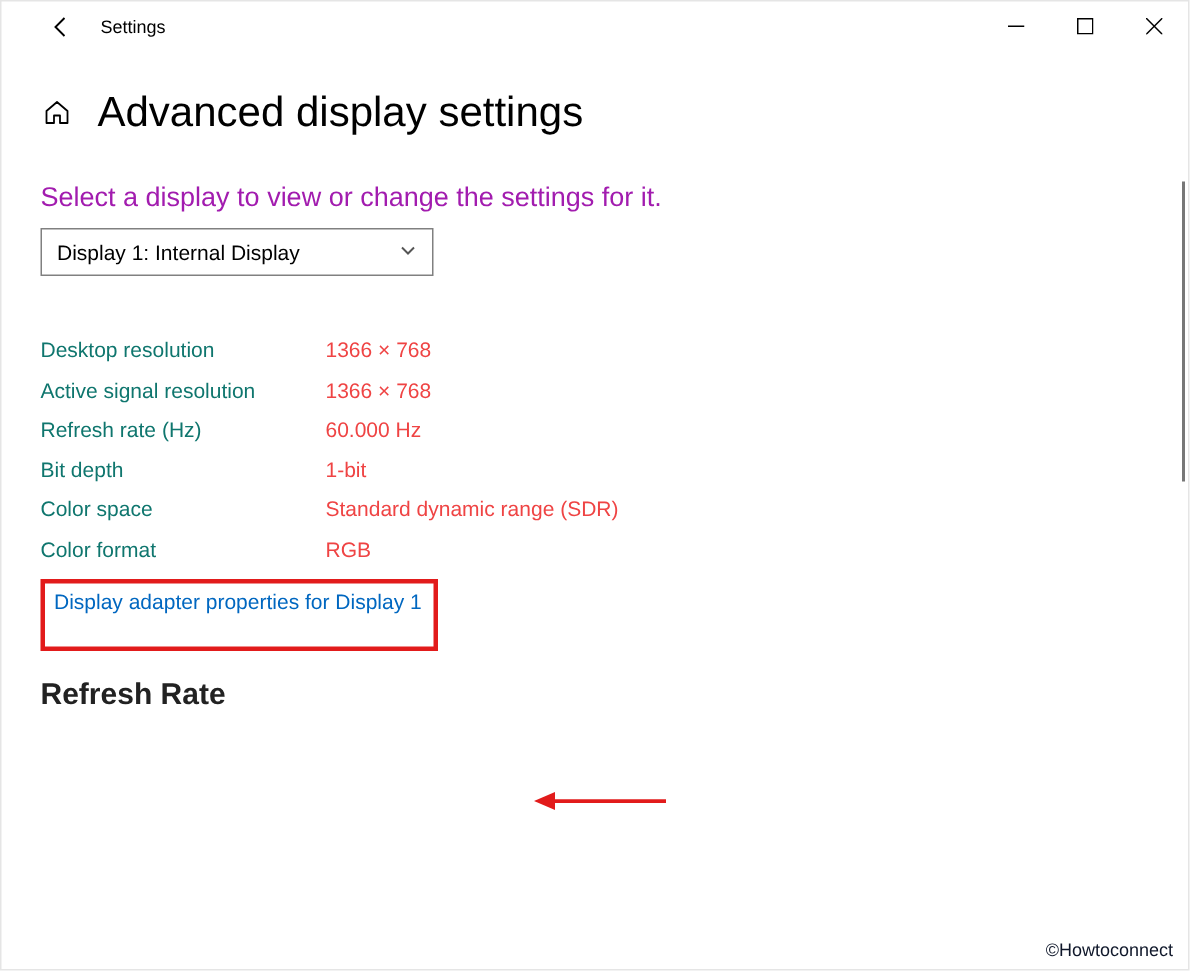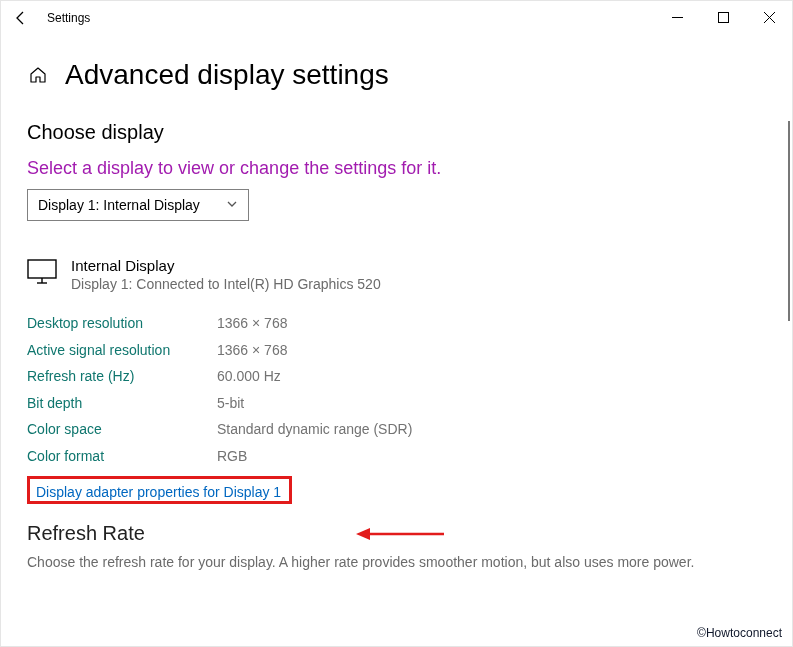--- a/index.html
+++ b/index.html
@@ -10,21 +10,21 @@
     width: 793px;
     height: 647px;
     position: relative;
     overflow: hidden;
     border: 1px solid #e5e5e5;
   }
   .titlebar {
     display: flex;
     align-items: center;
     height: 34px;
-    padding-left: 8px;
+    padding-left: 28px;
   }
   .titlebar .back-btn {
     width: 24px; height: 24px;
     display:flex; align-items:center; justify-content:center;
     cursor:pointer;
   }
   .titlebar .title {
     font-size: 12px;
     margin-left: 14px;
     color:#000;
@@ -59,21 +59,21 @@
     font-size: 20px;
     font-weight: 400;
     margin-bottom: 14px;
   }
   .helper-text {
     font-size: 18px;
     color:#a21caf;
     margin-bottom: 10px;
   }
   .select-box {
-    width: 222px;
+    width: 262px;
     height: 32px;
     border:1px solid #808080;
     background:#fff;
     display:flex;
     align-items:center;
     justify-content:space-between;
     padding: 0 10px;
     font-size:14px;
     cursor:pointer;
     margin-bottom: 36px;
@@ -92,41 +92,41 @@
     margin-top:2px;
   }
   .di-name { font-size:15px; }
   .di-sub { font-size:14px; color:#6b6b6b; margin-top:2px;}
   .spec-row {
     display:flex;
     font-size:14px;
     line-height: 1.9;
   }
   .spec-label { width:190px; color:#0f766e;}
-  .spec-value { color:#737373;text-align:center;}
+  .spec-value { color:#ef4444;text-align:center;}
   .link-box {
     border: 3px solid #e21b1b;
-    padding: 4px 8px 0 6px;
+    padding: 4px 8px 20px 6px;
     margin-top: 6px;
     display:inline-block;
   }
   .link-box a {
     color:#0067c0;
     font-size:14px;
     text-decoration:none;
     cursor:pointer;
   }
   .arrow-annot {
     position:absolute;
     left: 355px;
     top: 524px;
   }
   .refresh-heading {
     font-size:20px;
-    font-weight:400;
+    font-weight:700;
     margin-top: 18px;
     margin-bottom: 8px;
     color:#222;
   }
   .refresh-desc {
     font-size:14px;
     color:#6b6b6b;
     line-height:1.4;
   }
   .watermark {
@@ -180,80 +180,65 @@
 
   <div class="page-header">
     <div class="home-icon">
       <svg width="20" height="20" viewBox="0 0 20 20">
           <path d="M3 9 L10 3 L17 9 L17 17 L12 17 L12 12 L8 12 L8 17 L3 17 Z" stroke="#000" stroke-width="1.2" fill="none" stroke-linejoin="round"></path>
         </svg>
     </div>
     <h1 class="page-title">Advanced display settings</h1>
   </div>
 
-  <h2 class="section-heading">Choose display</h2>
   <div class="helper-text">Select a display to view or change the settings for it.</div>
 
   <div class="select-box">
     <span>Display 1: Internal Display</span>
     <span class="chev">
       <svg width="12" height="12" viewBox="0 0 12 12">
           <path d="M2 4 L6 8 L10 4" stroke="#555" stroke-width="1.3" fill="none"></path>
         </svg>
     </span>
   </div>
 
 
-  <div class="display-info-block">
-    <div class="monitor-icon">
-      <svg width="30" height="26" viewBox="0 0 30 26">
-          <rect x="1" y="1" width="28" height="18" stroke="#000" stroke-width="1.4" fill="none"></rect>
-          <line x1="10" y1="24" x2="20" y2="24" stroke="#000" stroke-width="1.4"></line>
-          <line x1="15" y1="19" x2="15" y2="24" stroke="#000" stroke-width="1.4"></line>
-        </svg>
-    </div>
-    <div>
-      <div class="di-name">Internal Display</div>
-      <div class="di-sub">Display 1: Connected to Intel(R) HD Graphics 520</div>
-    </div>
-  </div>
 
   <div id="spec-rows">
       <div class="spec-row">
         <div class="spec-label">Desktop resolution</div>
         <div class="spec-value">1366 × 768</div>
       </div>
       <div class="spec-row">
         <div class="spec-label">Active signal resolution</div>
         <div class="spec-value">1366 × 768</div>
       </div>
       <div class="spec-row">
         <div class="spec-label">Refresh rate (Hz)</div>
         <div class="spec-value">60.000 Hz</div>
       </div>
       <div class="spec-row">
         <div class="spec-label">Bit depth</div>
-        <div class="spec-value">5-bit</div>
+        <div class="spec-value">1-bit</div>
       </div>
       <div class="spec-row">
         <div class="spec-label">Color space</div>
         <div class="spec-value">Standard dynamic range (SDR)</div>
       </div>
       <div class="spec-row">
         <div class="spec-label">Color format</div>
         <div class="spec-value">RGB</div>
       </div>
     </div>
 
   <div class="link-box">
     <a>Display adapter properties for Display 1</a>
   </div>
 
   <h2 class="refresh-heading">Refresh Rate</h2>
-  <div class="refresh-desc">Choose the refresh rate for your display. A higher rate provides smoother motion, but also uses more power.</div>
 
 </div>
 
 <div class="arrow-annot">
   <svg width="90" height="18" viewBox="0 0 90 18">
     <line x1="88" y1="9" x2="12" y2="9" stroke="#e21b1b" stroke-width="2.5"></line>
     <polygon points="0,9 14,3 14,15" fill="#e21b1b"></polygon>
   </svg>
 </div>
 

